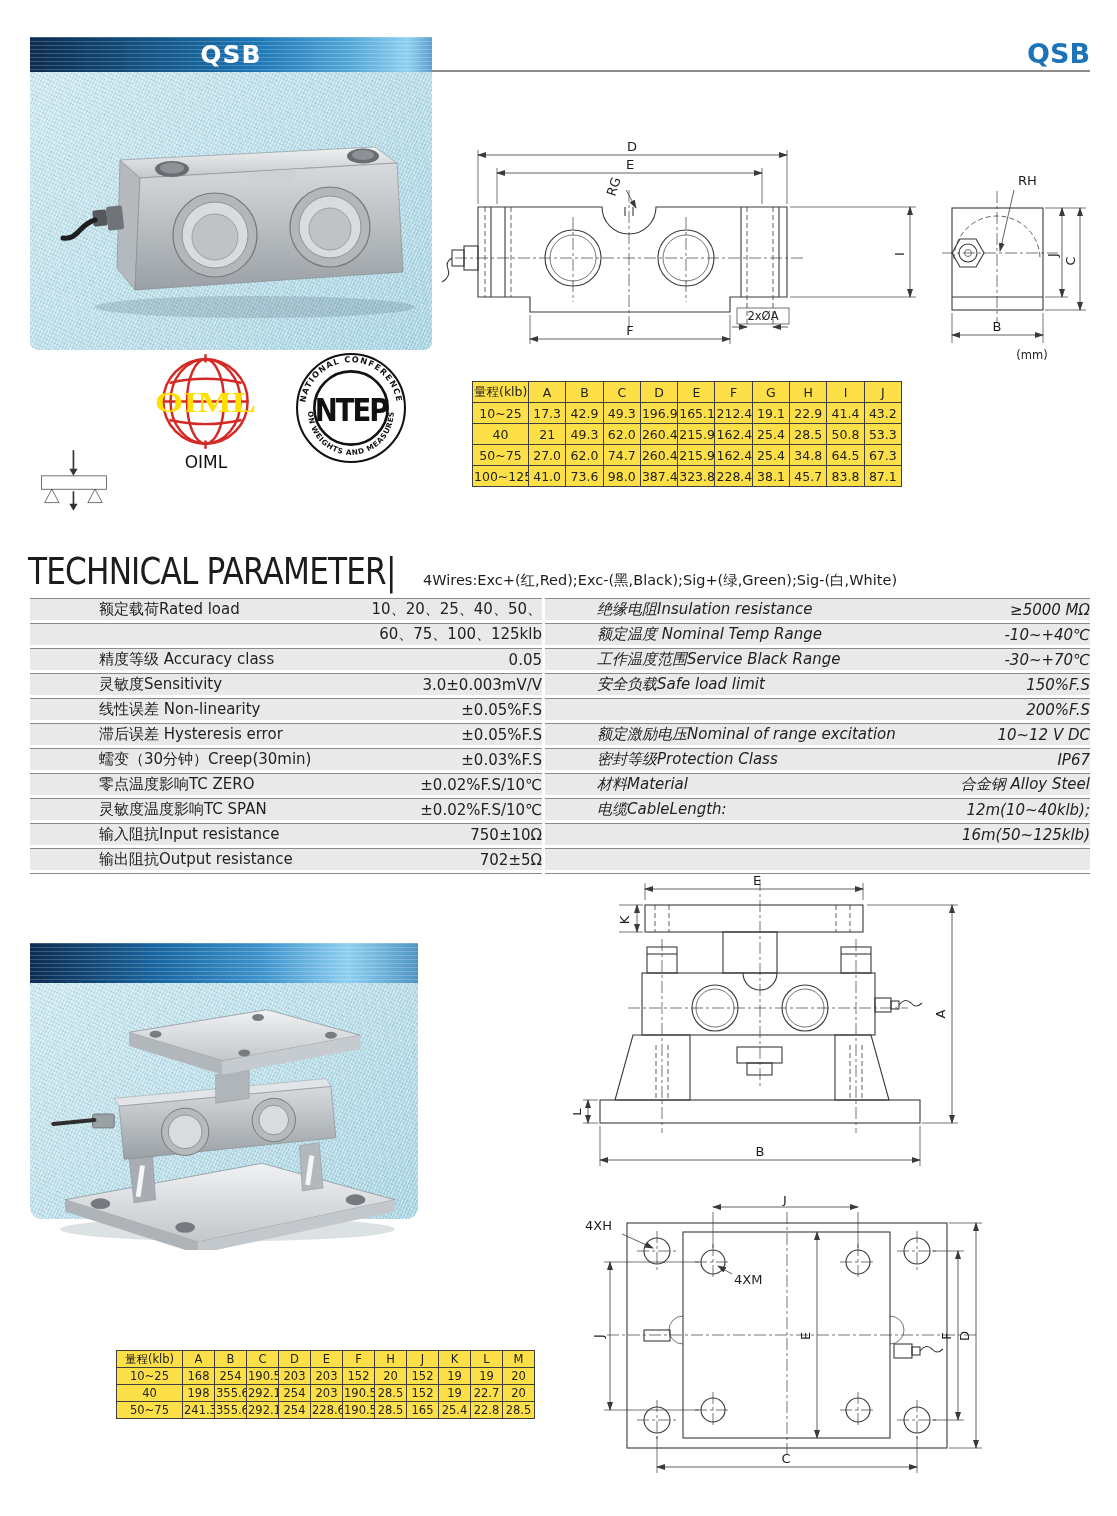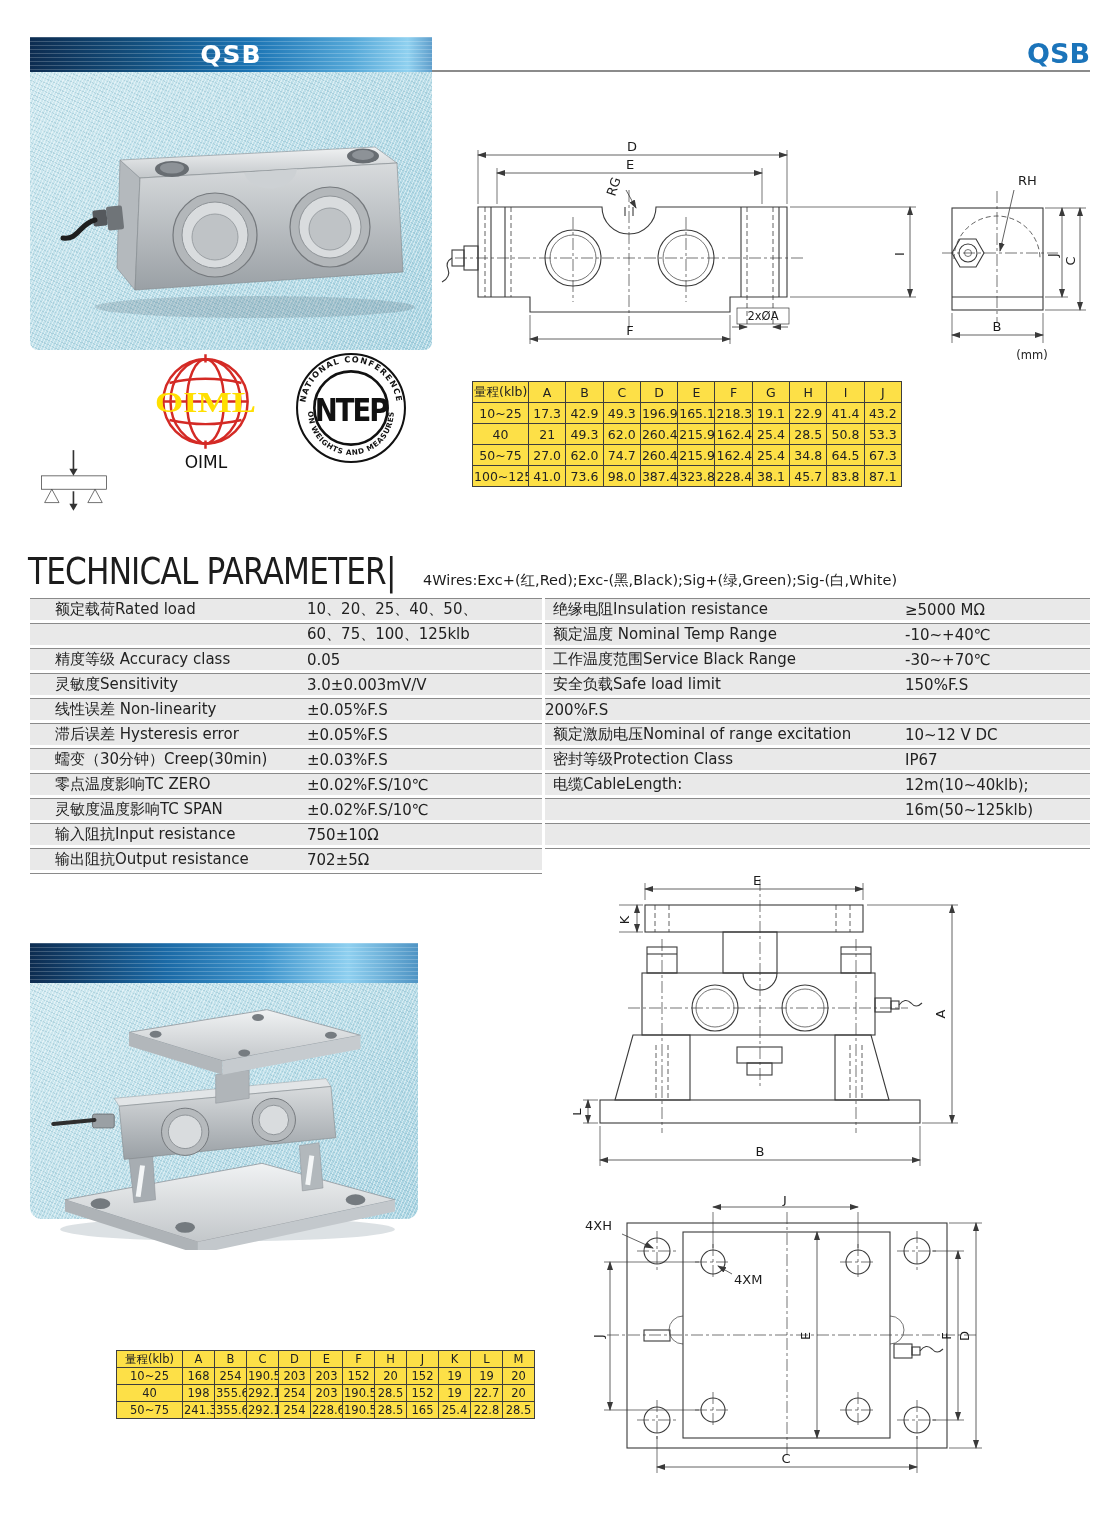--- a/index.html
+++ b/index.html
@@ -38,26 +38,26 @@
   .t2 th,.t2 td{height:16px;}
 
   
   .tech-heading{left:28px;top:549px;font-size:38px;color:#1c1c1c;white-space:nowrap;
     transform:scaleX(.82);transform-origin:left top;letter-spacing:-1px;}
   .wires-note{left:423px;top:571px;font-size:14.5px;color:#1c1c1c;}
 
   
   .spec-table{position:absolute;top:598px;border-bottom:1px solid #8a8a8a;}
   .spec-left{left:30px;width:512px;}
-  .spec-right{left:545px;width:545px;}
+  .spec-right{left:545px;width:545px;font-style:italic;}
   .spec-row{display:flex;align-items:center;height:21px;margin-bottom:3px;
-    background:#e9e9e9;border-top:1px solid #8a8a8a;font-size:15px;white-space:nowrap;}
+    background:#e9e9e9;border-top:1px solid #8a8a8a;font-size:15px;white-space:nowrap;padding-left:44px;}
   .spec-left .spec-label{flex:0 0 277px;padding-left:25px;box-sizing:border-box;}
   .spec-right .spec-label{flex:0 0 360px;padding-left:8px;box-sizing:border-box;}
-  .spec-value{flex:1;}
+  .spec-value{flex:1;text-align:right;}
 
   
   .ln{stroke:#3a3a3a;stroke-width:1.1;fill:none;}
   .thin{stroke:#3a3a3a;stroke-width:.7;fill:none;}
   .ctr{stroke:#3a3a3a;stroke-width:.7;fill:none;stroke-dasharray:12 3 3 3;}
   .hid{stroke:#3a3a3a;stroke-width:.8;fill:none;stroke-dasharray:5 3;}
   .dim{stroke:#3a3a3a;stroke-width:.8;fill:none;}
   .lbl{font-family:"DejaVu Sans","Liberation Sans",sans-serif;font-size:13px;fill:#1c1c1c;}
   .lbl-s{font-family:"DejaVu Sans","Liberation Sans",sans-serif;font-size:11.5px;fill:#1c1c1c;}
   .caption{font-size:17px;color:#111;text-align:center;}
@@ -262,21 +262,21 @@
         </tr>
       </thead>
       <tbody>
         <tr>
           <td>10~25</td>
           <td>17.3</td>
           <td>42.9</td>
           <td>49.3</td>
           <td>196.9</td>
           <td>165.1</td>
-          <td>218.3</td>
+          <td>212.4</td>
           <td>19.1</td>
           <td>22.9</td>
           <td>41.4</td>
           <td>43.2</td>
         </tr>
         <tr>
           <td>40</td>
           <td>21</td>
           <td>49.3</td>
           <td>62.0</td>
@@ -386,20 +386,24 @@
       <div class="spec-row">
         <span class="spec-value">200%F.S</span>
       </div>
       <div class="spec-row">
         <span class="spec-label">额定激励电压Nominal of range excitation</span>
         <span class="spec-value">10~12 V DC</span>
       </div>
       <div class="spec-row">
         <span class="spec-label">密封等级Protection Class</span>
         <span class="spec-value">IP67</span>
+      </div>
+      <div class="spec-row">
+        <span class="spec-label">材料Material</span>
+        <span class="spec-value">合金钢 Alloy Steel</span>
       </div>
       <div class="spec-row">
         <span class="spec-label">电缆CableLength:</span>
         <span class="spec-value">12m(10~40klb);</span>
       </div>
       <div class="spec-row">
         <span class="spec-label"></span>
         <span class="spec-value">16m(50~125klb)</span>
       </div>
       <div class="spec-row">

